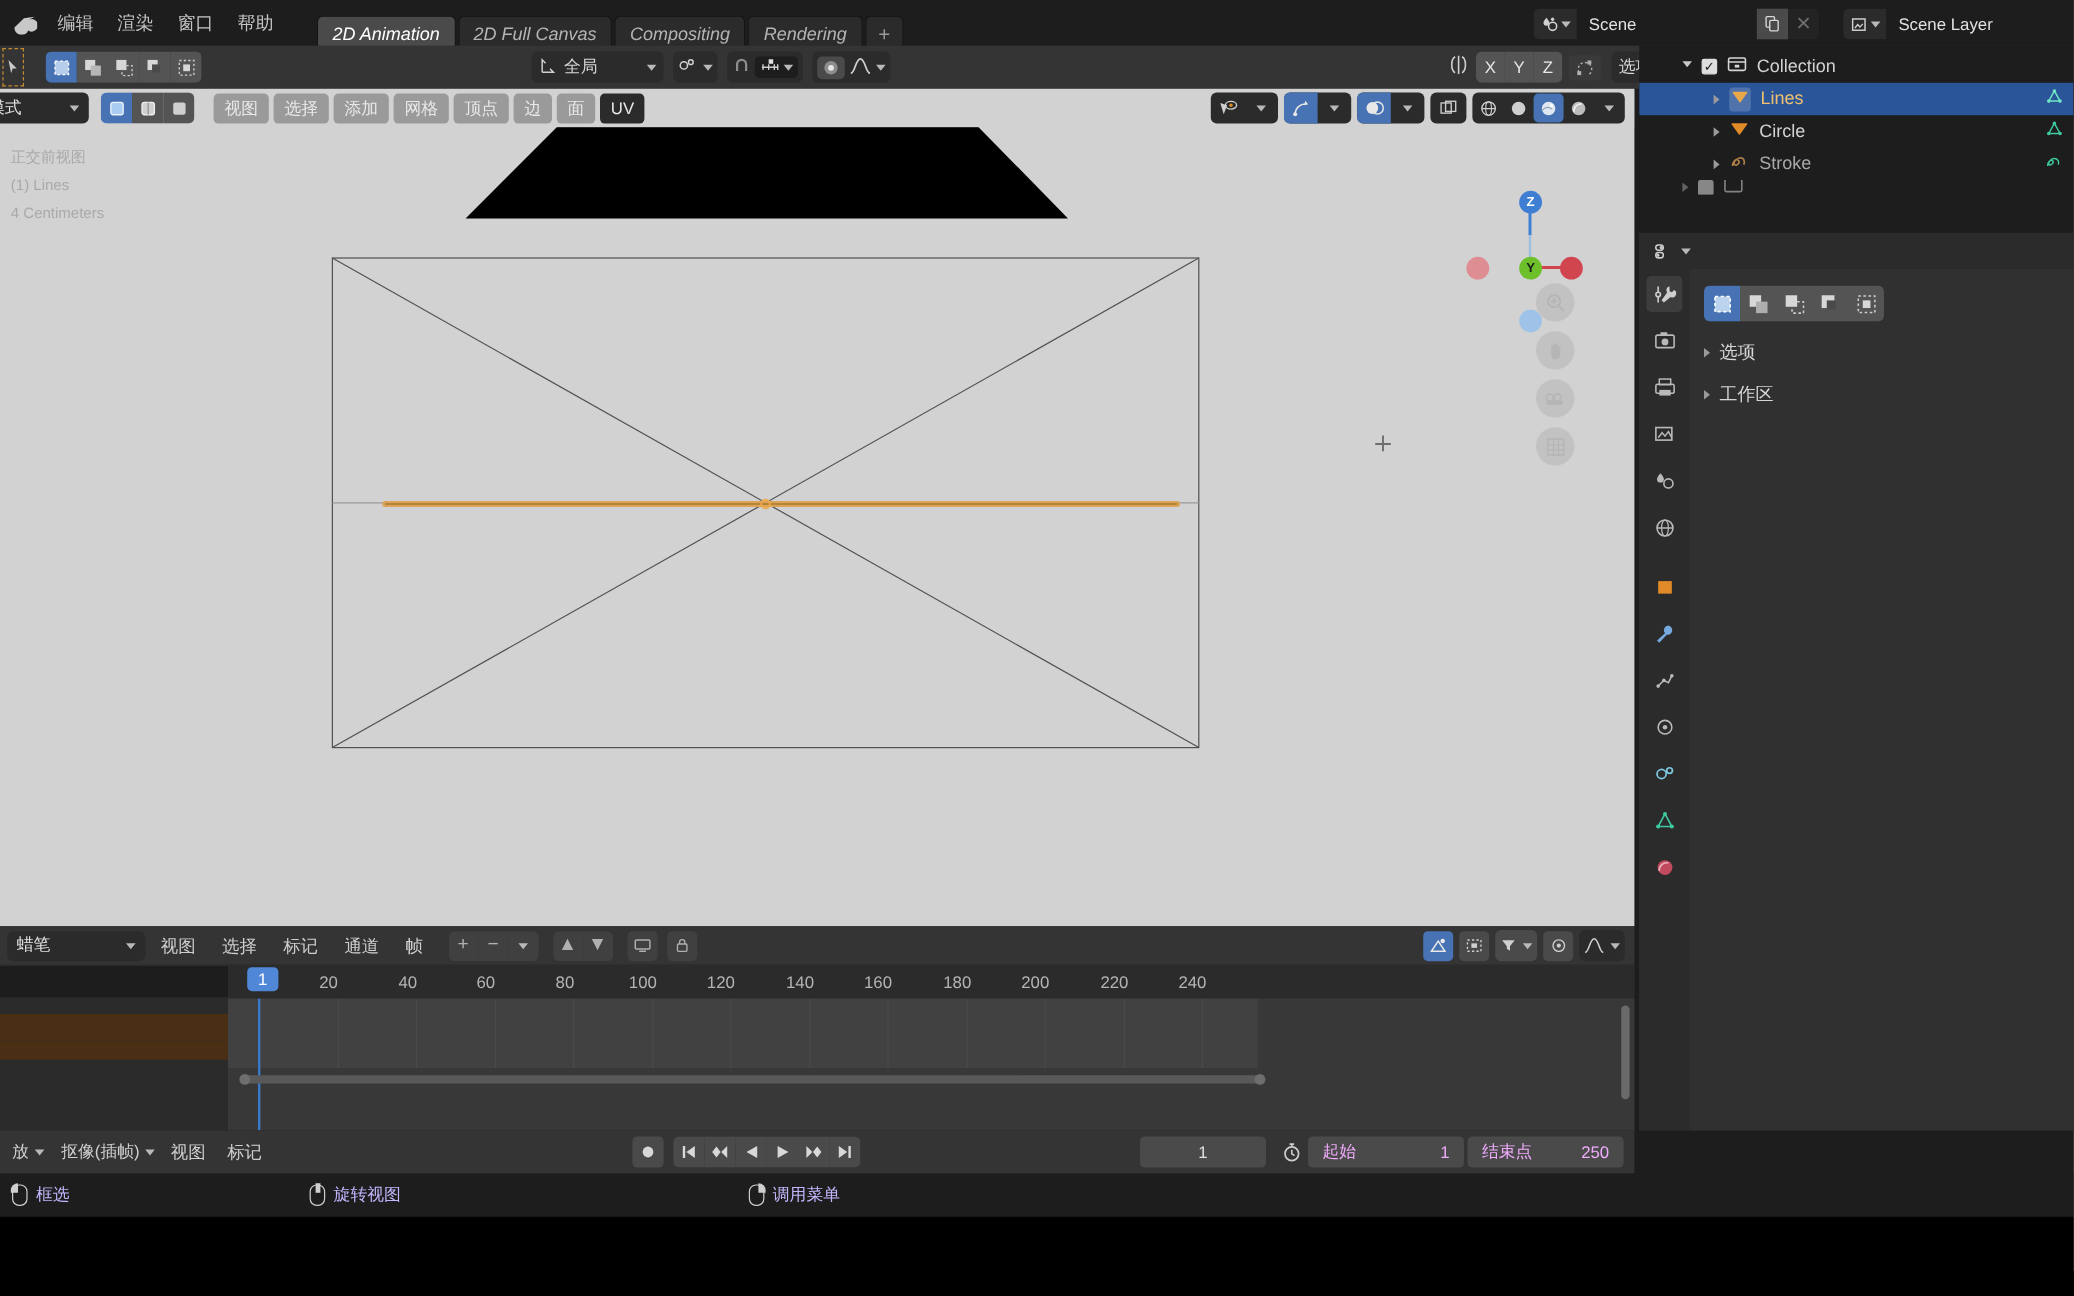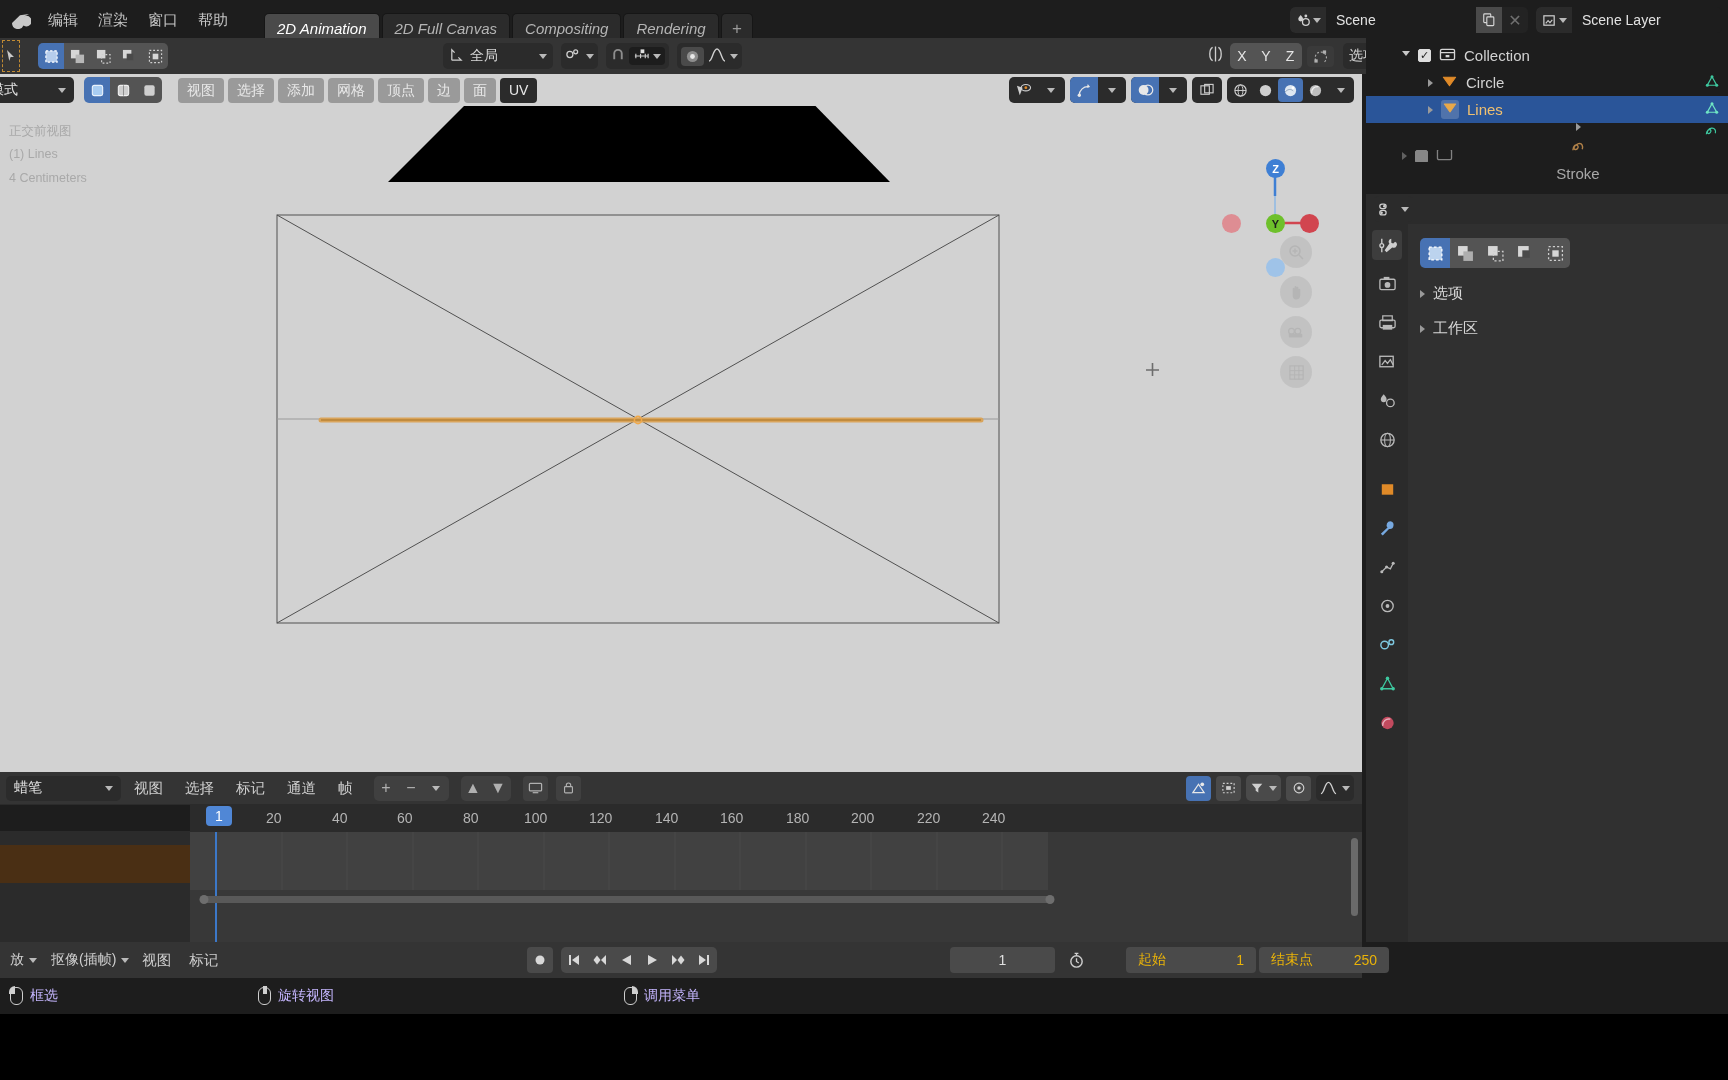--- a/index.html
+++ b/index.html
@@ -25,21 +25,21 @@
     color:#c4c4c4; font-size:15px; padding:4px 10px; white-space:nowrap; line-height:18px;
   }
   .ws-tabs { display:flex; align-items:flex-end; height:40px; margin-left:26px; gap:2px;font-style:italic;}
   .ws-tab {
     font-size:15px; color:#b4b4b4; padding:6px 12px 7px 12px; line-height:18px;
     background:#2b2b2b; border-radius:5px 5px 0 0; position:relative; top:5px;
     border:1px solid #161616; border-bottom:none;
   }
   .ws-tab.active { background:#4a4a4a; color:#ffffff; }
   .ws-tab.plus { background:#2b2b2b; color:#9a9a9a; padding:6px 10px 7px 10px; font-size:17px;}
-  .tb-right { position:absolute; right:0; top:0; height:40px; display:flex; align-items:center; gap:0;}
+  .tb-right { position:absolute; right:0; top:0; height:40px; display:flex; align-items:center; gap:12px;}
   .field-group { display:flex; align-items:center; height:26px; border-radius:5px; overflow:hidden; }
   .icon-btn-dd {
     background:#2b2b2b; height:26px; display:flex; align-items:center; gap:2px;
     padding:0 5px 0 6px; color:#d0d0d0; border-radius:5px 0 0 5px;
   }
   .text-field {
     background:#1d1d1d; height:26px; min-width:150px; color:#e2e2e2; font-size:14px;
     display:flex; align-items:center; padding:0 10px;
   }
   .sq-btn{
@@ -147,22 +147,22 @@
     display:flex;align-items:center;font-size:14px;color:#b4b4b4;}
   .grid-area{ position:absolute;left:190px;top:60px;right:0;bottom:0;background:#383838;}
 
   
   .playbar{ position:absolute;left:0;top:942px;width:1362px;height:36px;background:#343434;
     display:flex;align-items:center;padding:0 6px;}
   .pb-btn{ width:26px;height:26px;background:#4a4a4a;display:flex;align-items:center;justify-content:center;color:#d8d8d8;}
   .pb-group{ display:flex;border-radius:5px;overflow:hidden;}
   .num-field{ background:#4a4a4a;height:26px;border-radius:4px;color:#e0e0e0;font-size:14px;
     display:flex;align-items:center;justify-content:center;}
-  .lr-field{ background:#4a4a4a;height:26px;border-radius:4px;color:#eab308;font-size:14px;
-    display:flex;align-items:center;justify-content:space-between;padding:0 12px;margin-left:36px;}
+  .lr-field{ background:#4a4a4a;height:26px;border-radius:4px;color:#f0abfc;font-size:14px;
+    display:flex;align-items:center;justify-content:space-between;padding:0 12px;}
 
   
   .status{ position:absolute;left:0;top:978px;width:1728px;height:36px;background:#1d1d1d;
     display:flex;align-items:center;}
   .st-item{ display:flex;align-items:flex-start;gap:7px;color:#c4b5fd;font-size:14px;}
   .mouse-ic{ width:13px;height:18px;border:1.6px solid #cfcfcf;border-radius:6px 6px 6px 6px;position:relative;}
   .mouse-ic.l:after{content:"";position:absolute;left:-1.6px;top:-1.6px;width:6px;height:8px;
      background:#cfcfcf;border-radius:6px 0 0 0;}
   .mouse-ic.r:after{content:"";position:absolute;right:-1.6px;top:-1.6px;width:6px;height:8px;
      background:#cfcfcf;border-radius:0 6px 0 0;}
@@ -550,55 +550,55 @@
         <span class="cbox">✓</span>
         <span>
           <svg width="17" height="15" viewBox="0 0 18 16">
               <rect x="1.5" y="2.5" width="15" height="11" rx="1.5" fill="none" stroke="#d6d6d6" stroke-width="1.4"></rect>
               <line x1="1.5" y1="6" x2="16.5" y2="6" stroke="#d6d6d6" stroke-width="1.3"></line>
               <rect x="7" y="8.5" width="4" height="2.5" fill="#d6d6d6"></rect>
             </svg>
         </span>
         <span>Collection</span>
       </div>
+      <div class="otl-row sel" style="padding-left:62px;gap:8px;">
+        <span class="tri"></span>
+        <span style="background:rgba(255,255,255,.18);border-radius:3px;padding:1px;">
+          <svg width="16" height="14" viewBox="0 0 18 16">
+              <path d="M2.5 3.5h13l-6.5 9z" fill="#e8a84a" stroke="#e8a84a" stroke-width="1.2" stroke-linejoin="round"></path>
+            </svg>
+        </span>
+        <span style="color:#f0c070;">Lines</span>
+        <span style="position:absolute;right:8px;">
+          <svg width="16" height="15" viewBox="0 0 16 16">
+              <path d="M8 3l5 9H3z" fill="none" stroke="#6fe6c4" stroke-width="1.3"></path>
+              <circle cx="8" cy="3" r="1.6" fill="#6fe6c4"></circle>
+              <circle cx="3" cy="12" r="1.6" fill="#6fe6c4"></circle>
+              <circle cx="13" cy="12" r="1.6" fill="#6fe6c4"></circle>
+            </svg>
+        </span>
+      </div>
       <div class="otl-row" style="padding-left:62px;gap:8px;">
         <span class="tri"></span>
         <span>
           <svg width="17" height="15" viewBox="0 0 18 16">
               <path d="M2.5 3.5h13l-6.5 9z" fill="#e08a28" stroke="#e08a28" stroke-width="1.2" stroke-linejoin="round"></path>
             </svg>
         </span>
         <span>Circle</span>
         <span style="position:absolute;right:8px;">
           <svg width="16" height="15" viewBox="0 0 16 16">
               <path d="M8 3l5 9H3z" fill="none" stroke="#3ec9a0" stroke-width="1.3"></path>
               <circle cx="8" cy="3" r="1.6" fill="#3ec9a0"></circle>
               <circle cx="3" cy="12" r="1.6" fill="#3ec9a0"></circle>
               <circle cx="13" cy="12" r="1.6" fill="#3ec9a0"></circle>
             </svg>
         </span>
       </div>
-      <div class="otl-row sel" style="padding-left:62px;gap:8px;">
-        <span class="tri"></span>
-        <span style="background:rgba(255,255,255,.18);border-radius:3px;padding:1px;">
-          <svg width="16" height="14" viewBox="0 0 18 16">
-              <path d="M2.5 3.5h13l-6.5 9z" fill="#e8a84a" stroke="#e8a84a" stroke-width="1.2" stroke-linejoin="round"></path>
-            </svg>
-        </span>
-        <span style="color:#f0c070;">Lines</span>
-        <span style="position:absolute;right:8px;">
-          <svg width="16" height="15" viewBox="0 0 16 16">
-              <path d="M8 3l5 9H3z" fill="none" stroke="#6fe6c4" stroke-width="1.3"></path>
-              <circle cx="8" cy="3" r="1.6" fill="#6fe6c4"></circle>
-              <circle cx="3" cy="12" r="1.6" fill="#6fe6c4"></circle>
-              <circle cx="13" cy="12" r="1.6" fill="#6fe6c4"></circle>
-            </svg>
-        </span>
-      </div>
-      <div class="otl-row" style="padding-left:62px;gap:8px;flex-direction:column;">
+      <div class="otl-row" style="padding-left:62px;gap:8px;">
         <span class="tri"></span>
         <span>
           <svg width="17" height="15" viewBox="0 0 18 16">
               <path d="M3 12c0-4 3-7 5-5s-1 5-3 4 0-5 4-6 5 3 4 6" fill="none" stroke="#b08048" stroke-width="1.5"></path>
             </svg>
         </span>
         <span style="color:#a8a8a8;">Stroke</span>
         <span style="position:absolute;right:8px;">
           <svg width="16" height="15" viewBox="0 0 16 16">
               <path d="M2 12c0-4 3-6 4.5-4.5S5 12 3.5 11s.5-5 4-5.5 5 3 4 5.5" fill="none" stroke="#3ec9a0" stroke-width="1.3"></path>

